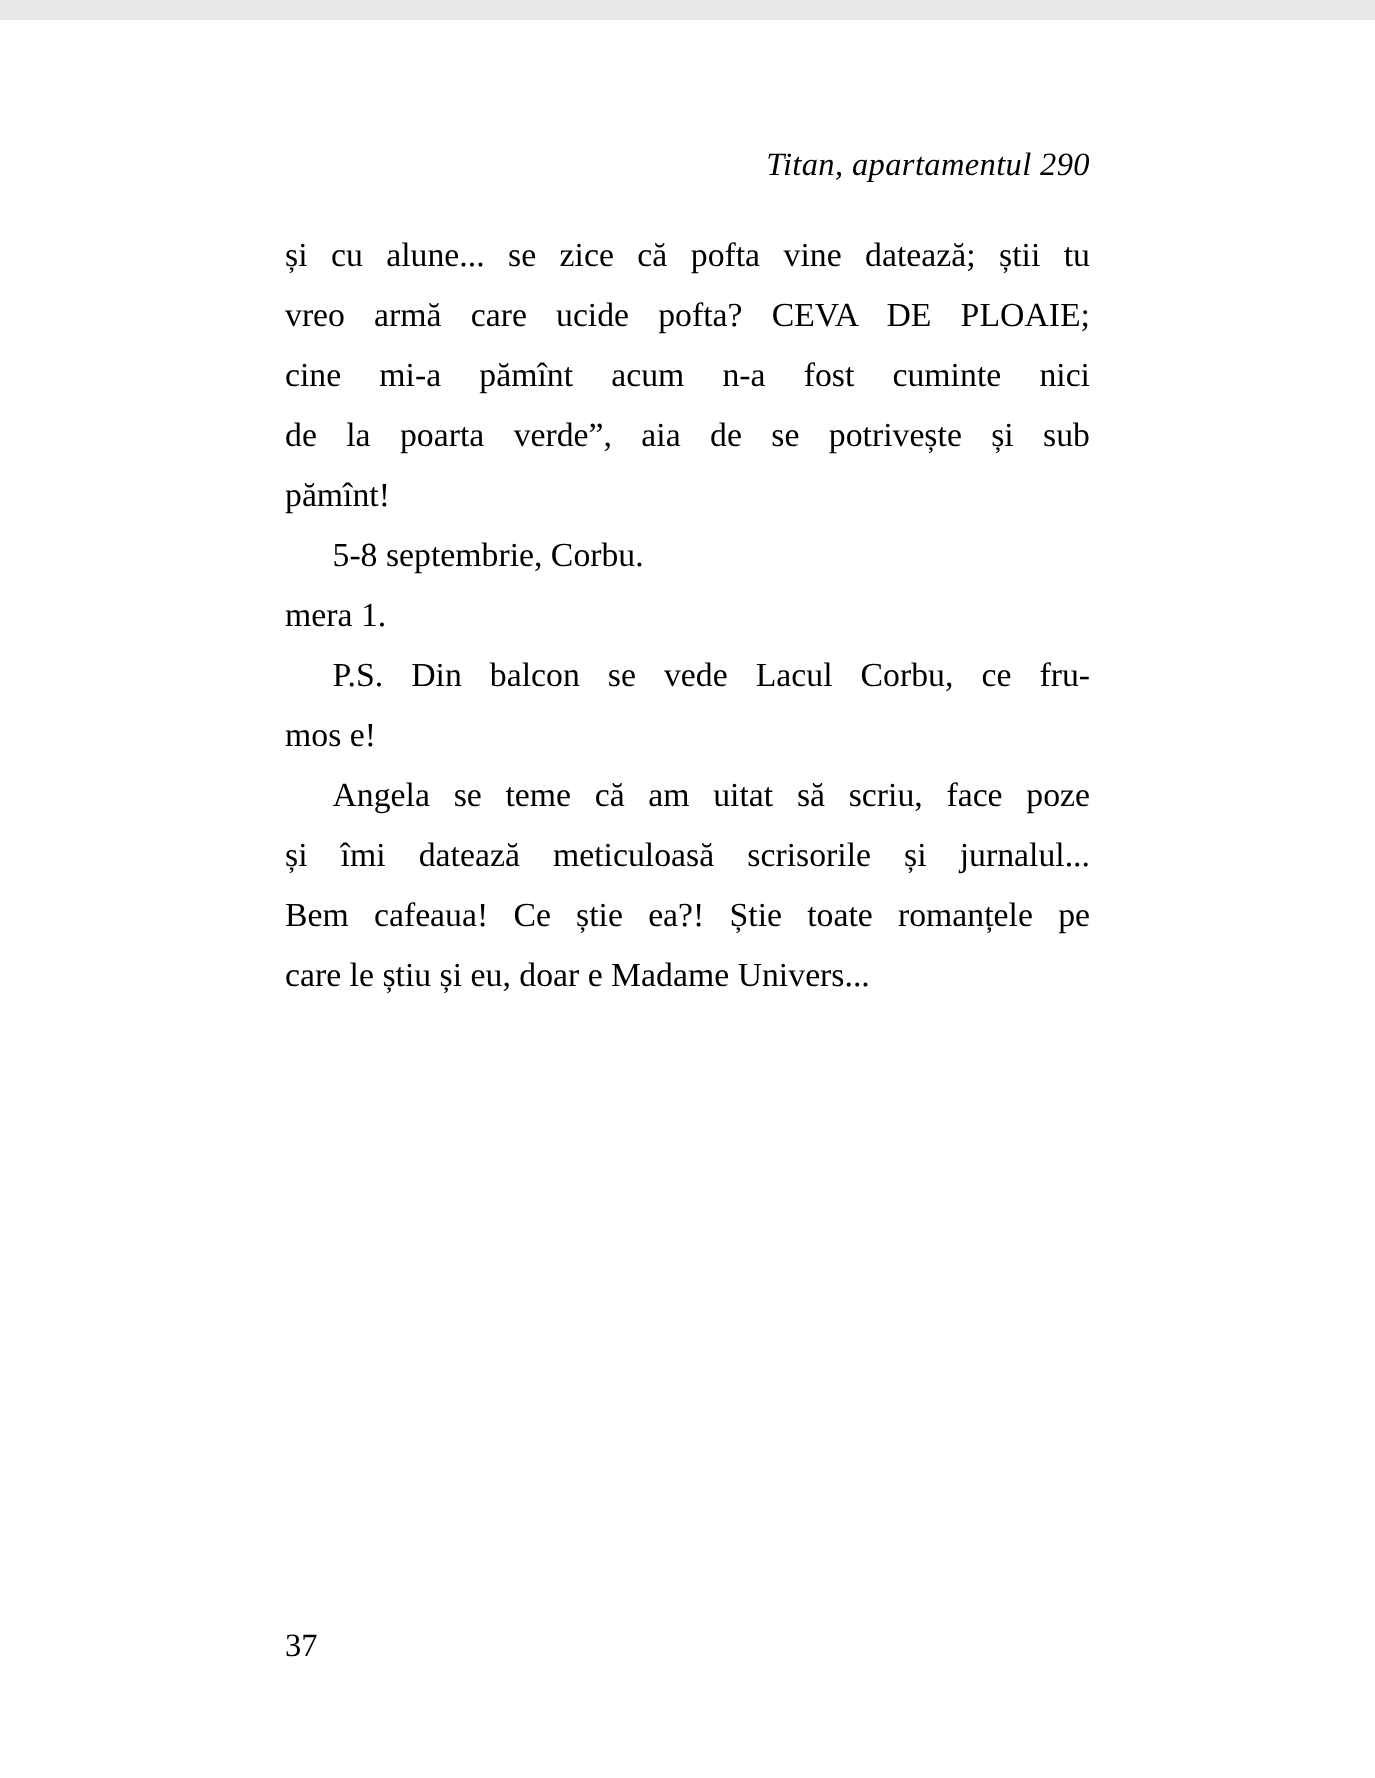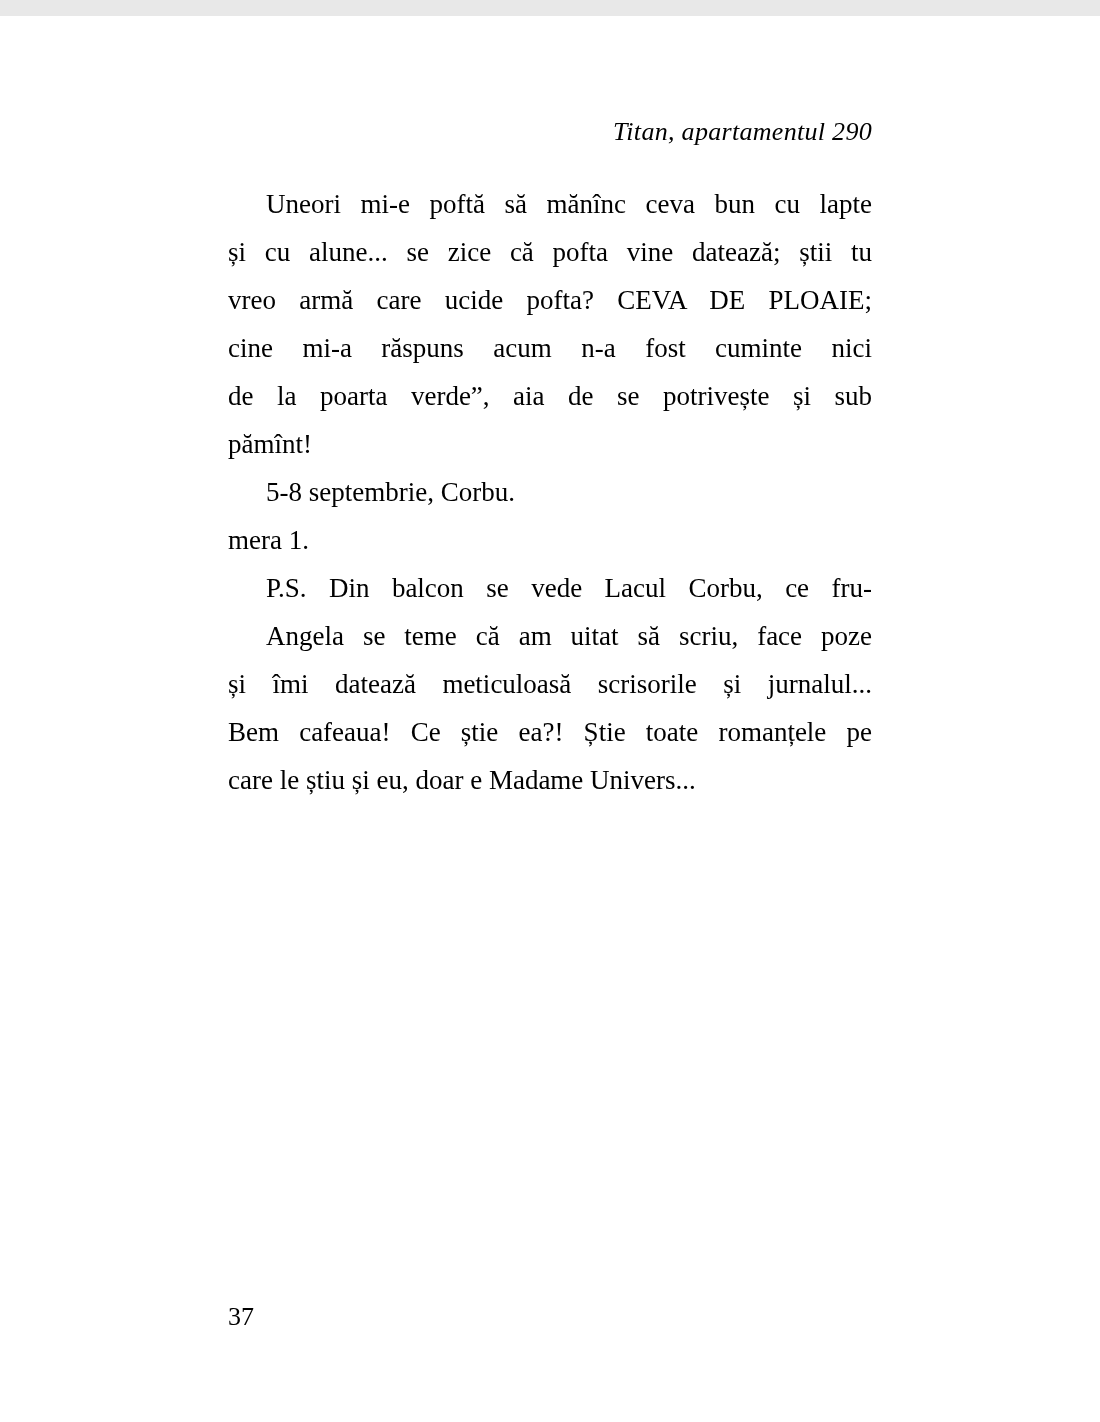--- a/index.html
+++ b/index.html
@@ -60,32 +60,32 @@
 </style>
 </head>
 <body>
 
 <div class="page">
 
   <div class="running-header">Titan, apartamentul 290</div>
 
   <div class="body-text">
 
-    <div class="line indent">Uneori mi-e poftă să mănînc ceva bun cu lapte</div>
     <div class="line">și cu alune... se zice că pofta vine datează; știi tu</div>
     <div class="line">vreo armă care ucide pofta? CEVA DE PLOAIE;</div>
-    <div class="line">cine mi-a răspuns acum n-a fost cuminte nici</div>
+    <div class="line">cine mi-a pămînt acum n-a fost cuminte nici</div>
     <div class="line">de la poarta verde”, aia de se potrivește și sub</div>
     <div class="line end">pămînt!</div>
 
     <div class="line indent end">5-8 septembrie, Corbu.</div>
 
     <div class="line end">mera 1.</div>
 
     <div class="line indent">P.S. Din balcon se vede Lacul Corbu, ce fru-</div>
+    <div class="line end">mos e!</div>
 
     <div class="line indent">Angela se teme că am uitat să scriu, face poze</div>
     <div class="line">și îmi datează meticuloasă scrisorile și jurnalul...</div>
     <div class="line">Bem cafeaua! Ce știe ea?! Știe toate romanțele pe</div>
     <div class="line end">care le știu și eu, doar e Madame Univers...</div>
   </div>
 
   <div class="page-number">37</div>
 
 </div>

